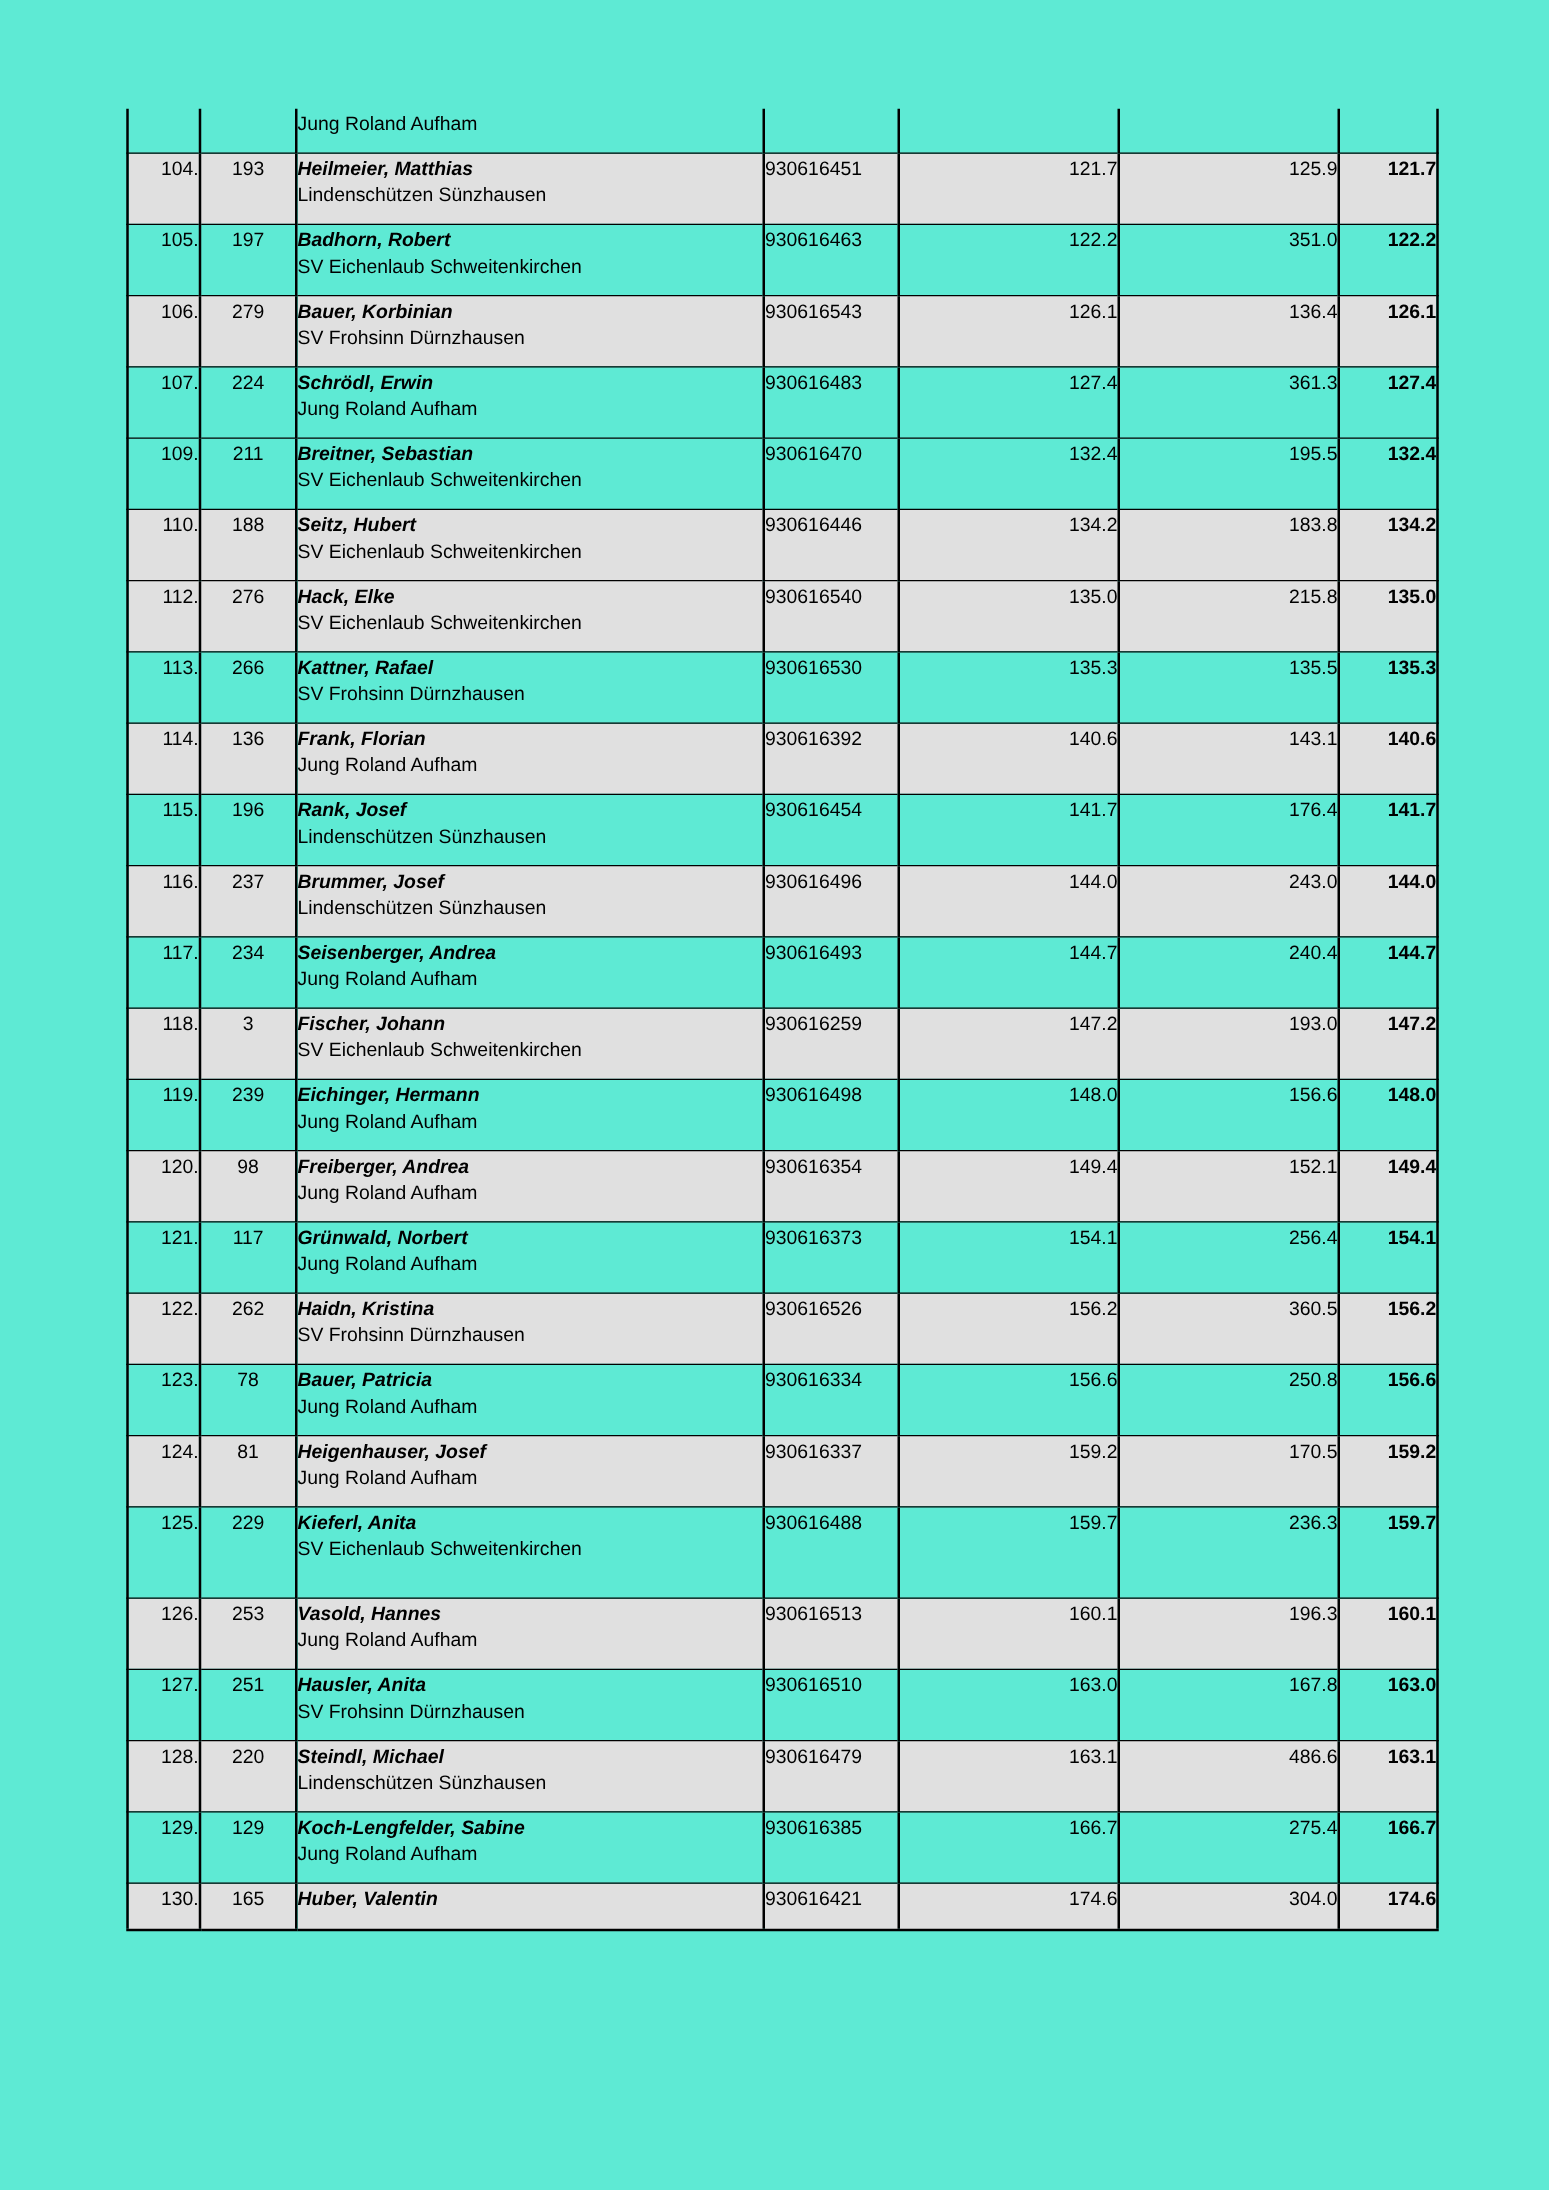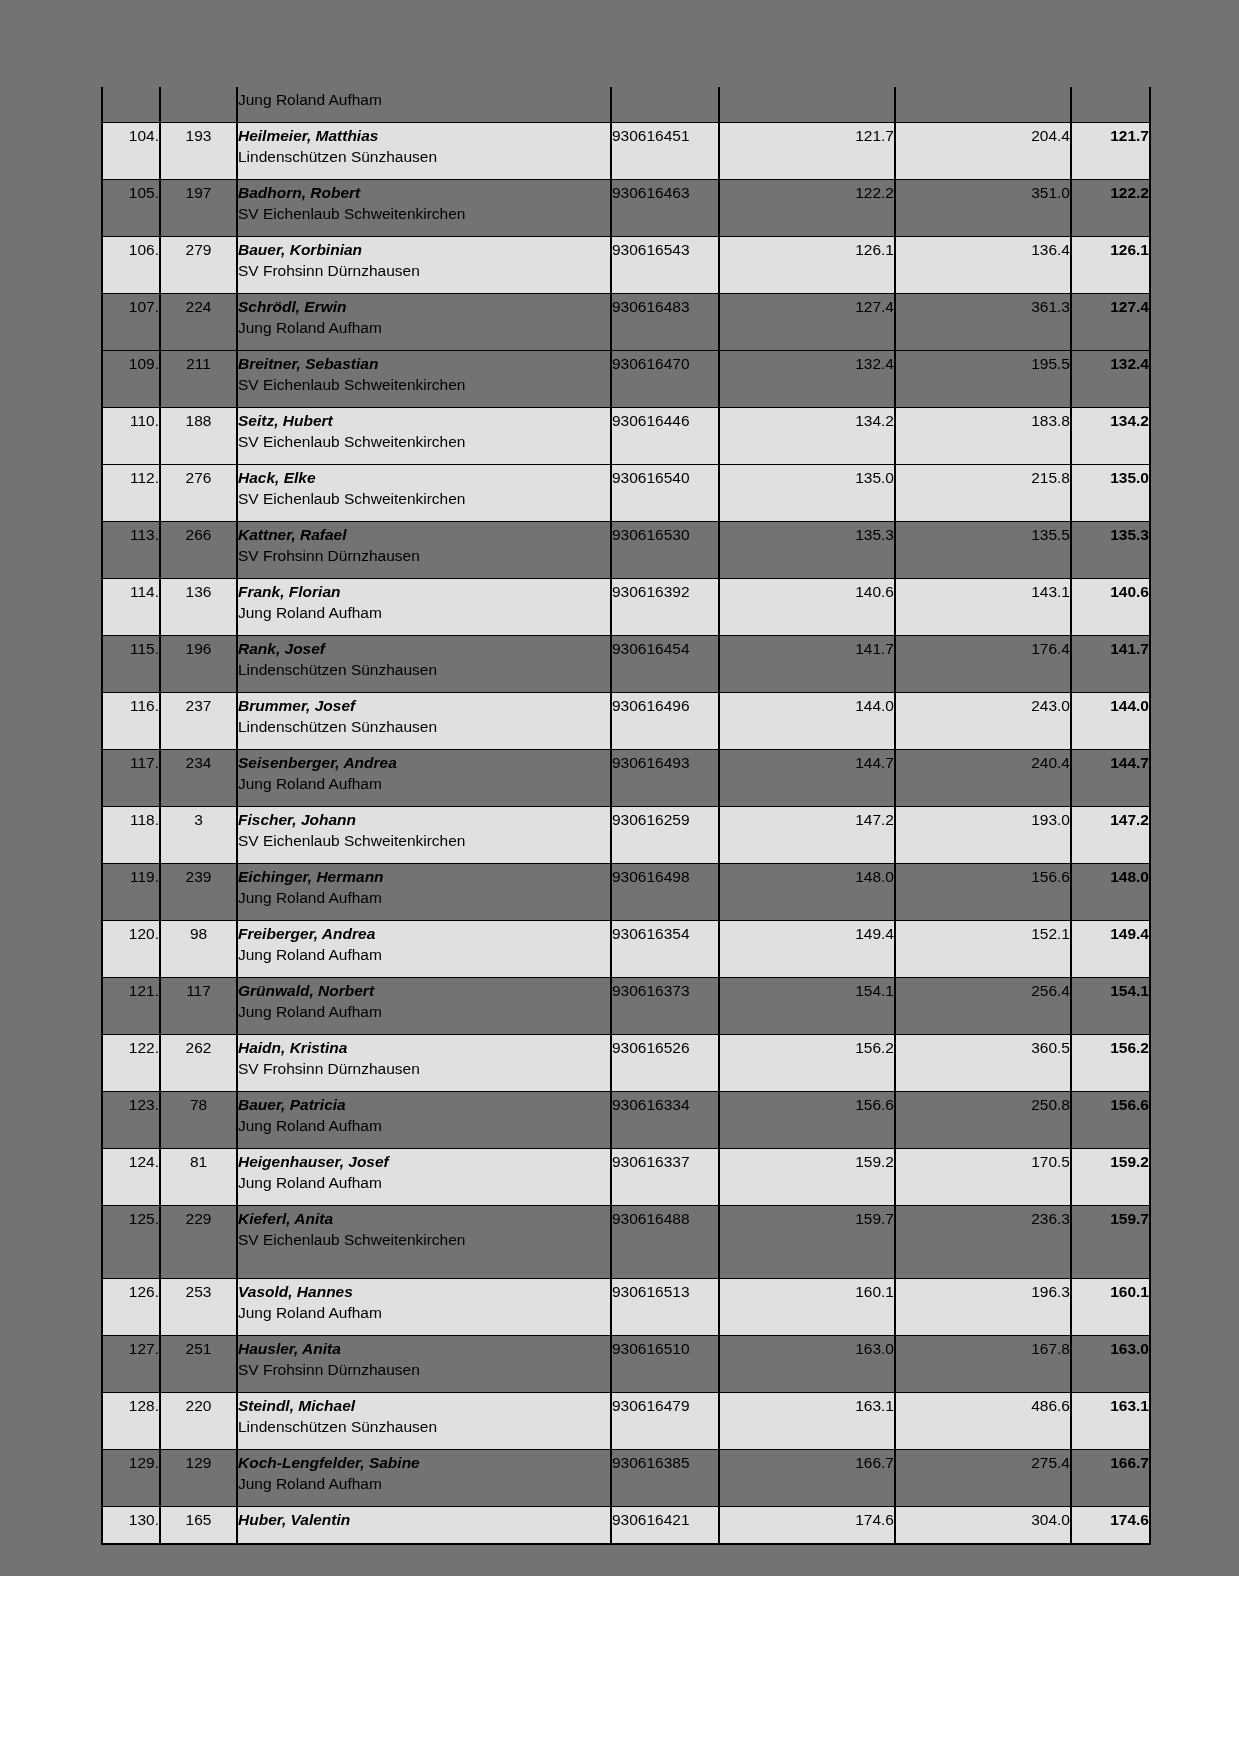--- a/index.html
+++ b/index.html
@@ -8,22 +8,22 @@
     background: #ffffff;
     width: 1239px;
     height: 1752px;
     overflow: hidden;
     font-family: "Liberation Sans", sans-serif;
     color: #000000;
   }
   .page {
     position: relative;
     width: 1239px;
-    height: 1576px;
-    background: #737373;
+    height: 1752px;
+    background: #5eead4;
   }
   .table-wrap {
     position: absolute;
     left: 101px;
     top: 87px;
   }
   table.results {
     border-collapse: collapse;
     table-layout: fixed;
     width: 1048px;
@@ -86,21 +86,21 @@
         </tr>
       <tr class="data-row shaded">
     <td class="cell-rank">104.</td>
     <td class="cell-no">193</td>
     <td class="cell-name">
       <div class="name-line">Heilmeier, Matthias</div>
       <div class="club-line">Lindenschützen Sünzhausen</div>
     </td>
     <td class="cell-id">930616451</td>
     <td class="cell-v1">121.7</td>
-    <td class="cell-v2">204.4</td>
+    <td class="cell-v2">125.9</td>
     <td class="cell-v3">121.7</td>
   </tr>
           <tr class="data-row">
     <td class="cell-rank">105.</td>
     <td class="cell-no">197</td>
     <td class="cell-name">
       <div class="name-line">Badhorn, Robert</div>
       <div class="club-line">SV Eichenlaub Schweitenkirchen</div>
     </td>
     <td class="cell-id">930616463</td>

